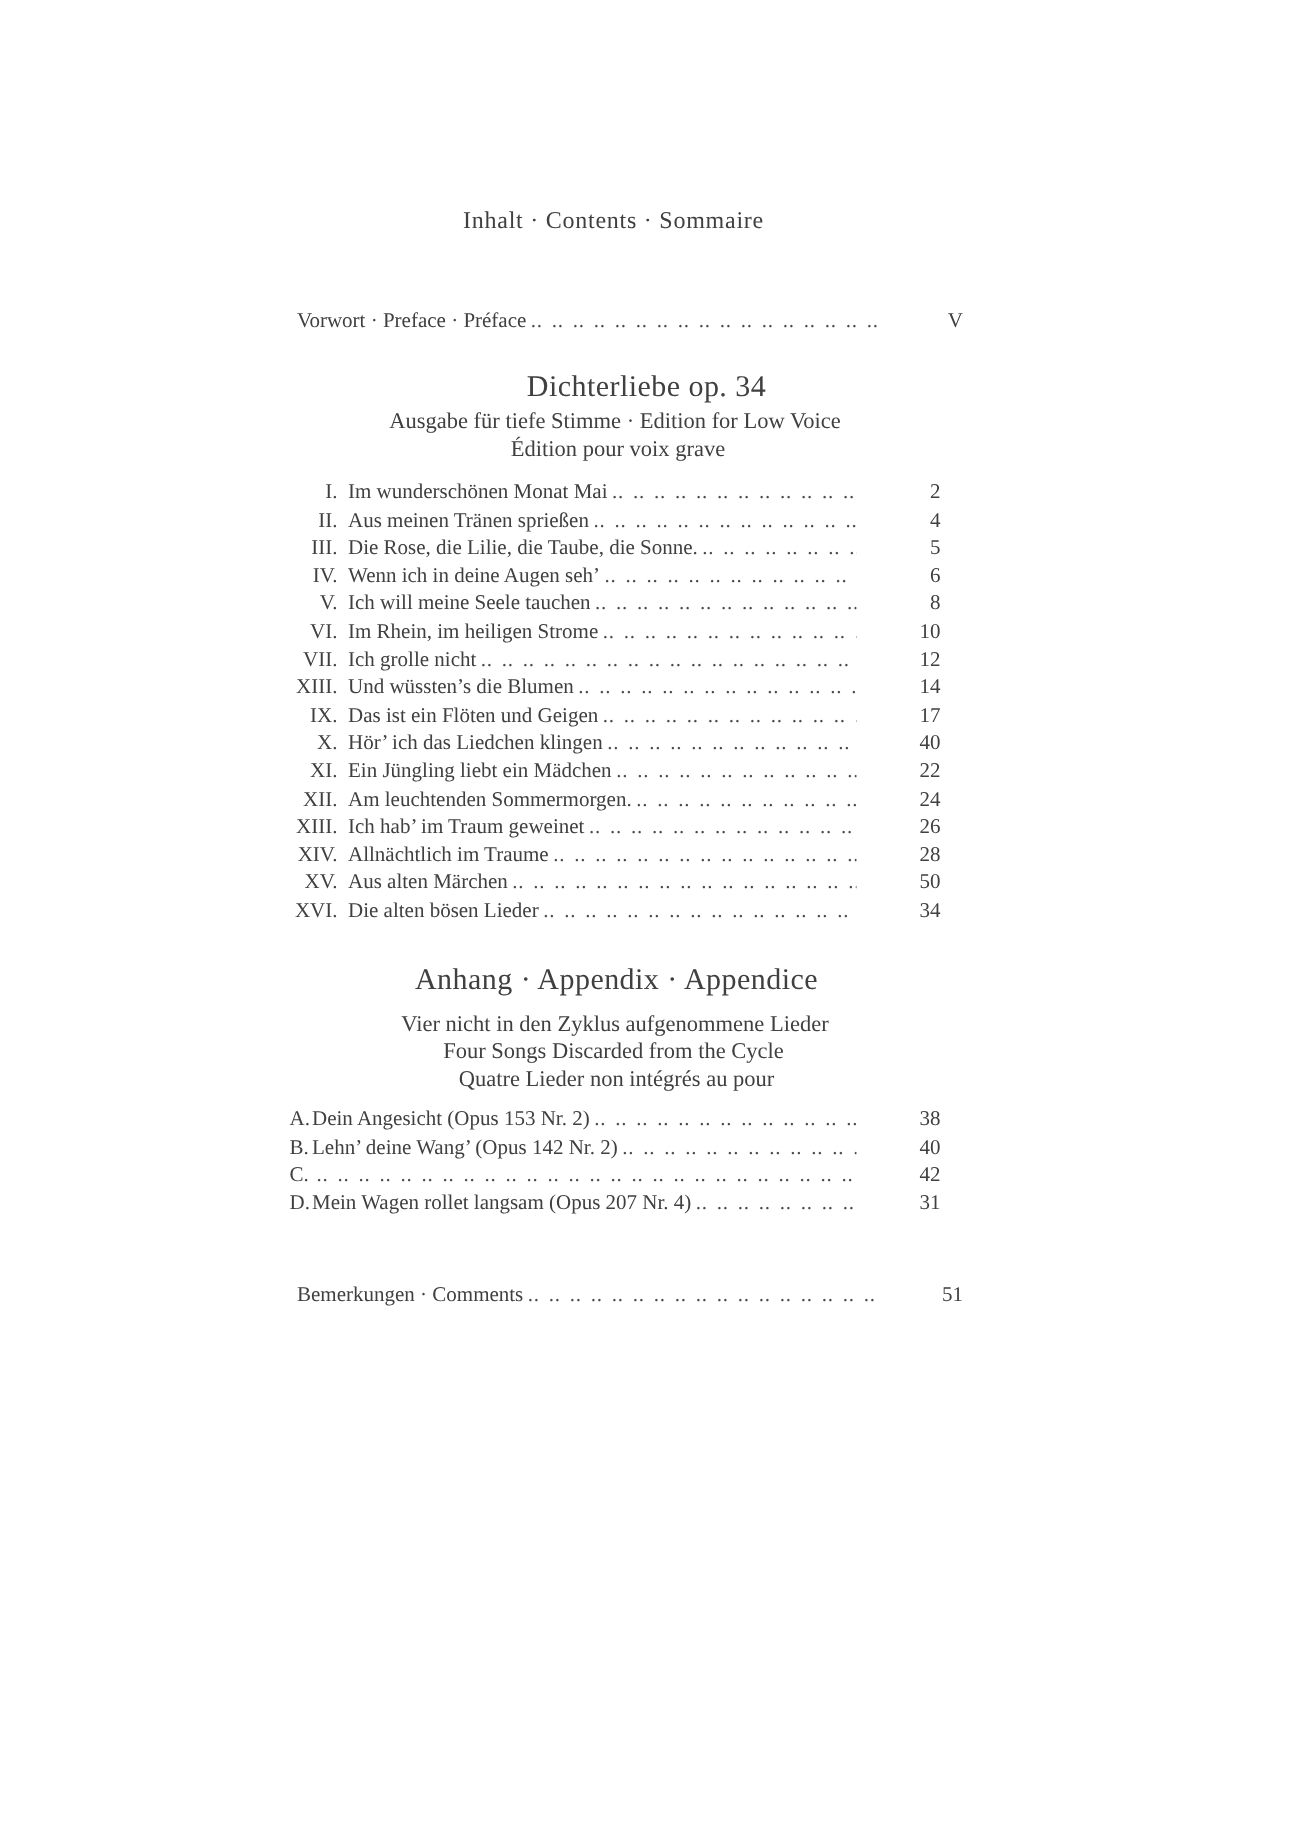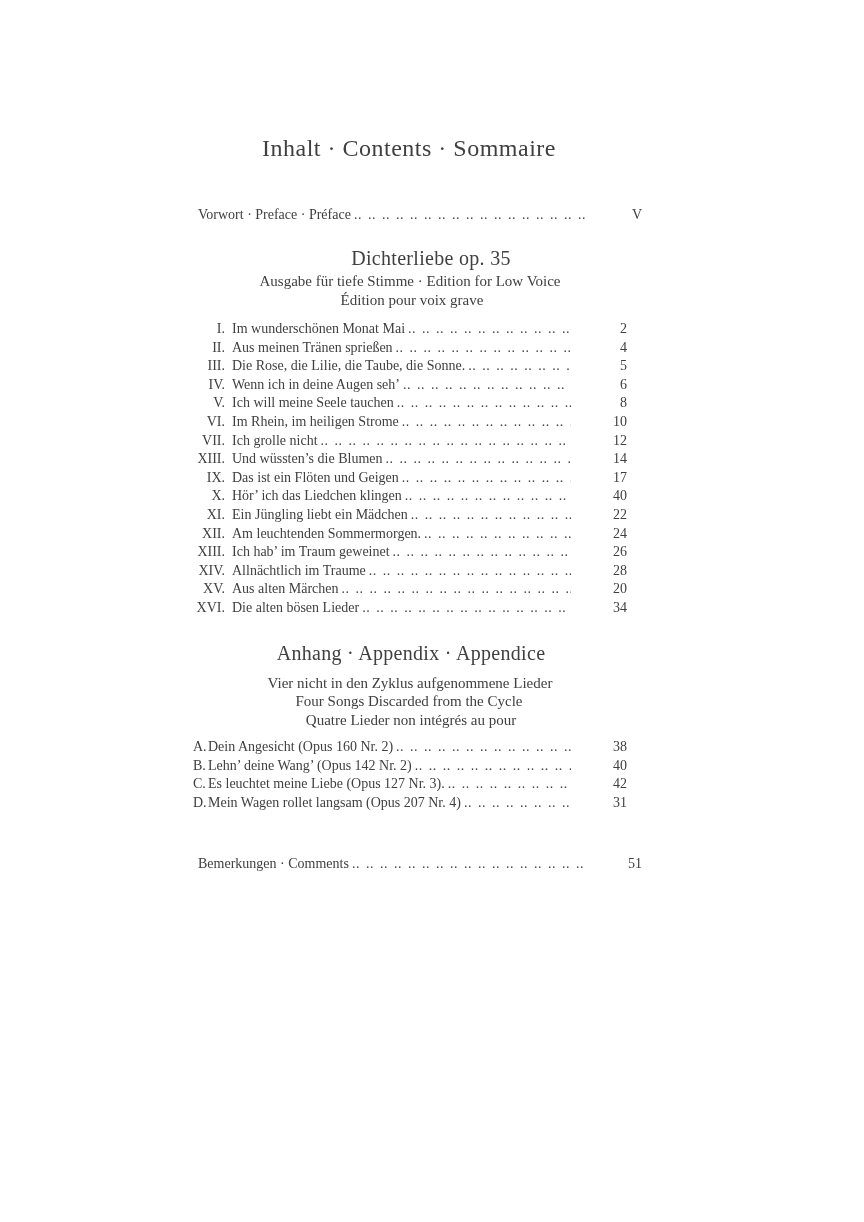--- a/index.html
+++ b/index.html
@@ -18,21 +18,21 @@
     left: 183px;
     top: 0;
     width: 444px;
     height: 100%;
   }
   .abs { position: absolute; left: 0; width: 100%; margin: 0; }
   .centered { text-align: center; white-space: nowrap; }
 
   .h1 {
     top: 134px;
-    font-size: 24px;
+    font-size: 16px;
     line-height: 28px;
     font-weight: normal;
     letter-spacing: 0.5px;
     text-align: center;
   }
   .off4  { left: 4px; }
   .off5  { left: 5px; }
   .off6  { left: 6px; }
   .off7  { left: 7px; }
   .off26 { left: 26px; }
@@ -109,21 +109,21 @@
   <div class="content">
 
     <h1 class="abs centered h1 off4">Inhalt · Contents · Sommaire</h1>
 
     <div class="abs row plain-row preface-row">
       <span class="rlabel">Vorwort · Preface · Préface</span>
       <span class="leader">.. .. .. .. .. .. .. .. .. .. .. .. .. .. .. .. .. .. .. .. .. .. .. .. .. .. .. .. .. .. .. .. .. .. .. .. .. .. .. .. .. .. .. .. .. .. .. .. .. .. .. .. .. .. .. .. .. .. .. .. </span>
       <span class="pg">V</span>
     </div>
 
-    <h2 class="abs centered h2 main-heading off26">Dichterliebe op. 35</h2>
+    <h2 class="abs centered h2 main-heading off26">Dichterliebe op. 34</h2>
     <div class="abs centered sub main-sub1 off5">Ausgabe für tiefe Stimme · Edition for Low Voice</div>
     <div class="abs centered sub main-sub2 off7">Édition pour voix grave</div>
 
     <div class="list song-list">
 
         <div class="row">
           <span class="num">I.</span>
           <span class="rtitle">Im wunderschönen Monat Mai</span>
           <span class="leader">.. .. .. .. .. .. .. .. .. .. .. .. .. .. .. .. .. .. .. .. .. .. .. .. .. .. .. .. .. .. .. .. .. .. .. .. .. .. .. .. .. .. .. .. .. .. .. .. .. .. .. .. .. .. .. .. .. .. .. .. </span>
           <span class="pg">2</span>
@@ -217,55 +217,54 @@
           <span class="num">XIV.</span>
           <span class="rtitle">Allnächtlich im Traume</span>
           <span class="leader">.. .. .. .. .. .. .. .. .. .. .. .. .. .. .. .. .. .. .. .. .. .. .. .. .. .. .. .. .. .. .. .. .. .. .. .. .. .. .. .. .. .. .. .. .. .. .. .. .. .. .. .. .. .. .. .. .. .. .. .. </span>
           <span class="pg">28</span>
         </div>
 
         <div class="row">
           <span class="num">XV.</span>
           <span class="rtitle">Aus alten Märchen</span>
           <span class="leader">.. .. .. .. .. .. .. .. .. .. .. .. .. .. .. .. .. .. .. .. .. .. .. .. .. .. .. .. .. .. .. .. .. .. .. .. .. .. .. .. .. .. .. .. .. .. .. .. .. .. .. .. .. .. .. .. .. .. .. .. </span>
-          <span class="pg">20</span>
+          <span class="pg">50</span>
         </div>
 
         <div class="row">
           <span class="num">XVI.</span>
           <span class="rtitle">Die alten bösen Lieder</span>
           <span class="leader">.. .. .. .. .. .. .. .. .. .. .. .. .. .. .. .. .. .. .. .. .. .. .. .. .. .. .. .. .. .. .. .. .. .. .. .. .. .. .. .. .. .. .. .. .. .. .. .. .. .. .. .. .. .. .. .. .. .. .. .. </span>
           <span class="pg">34</span>
         </div>
       </div>
 
     <h2 class="abs centered h2 appendix-heading off6">Anhang · Appendix · Appendice</h2>
     <div class="abs centered sub app-sub1 off5">Vier nicht in den Zyklus aufgenommene Lieder</div>
     <div class="abs centered sub app-sub2 off4">Four Songs Discarded from the Cycle</div>
     <div class="abs centered sub app-sub3 off6">Quatre Lieder non intégrés au pour</div>
 
     <div class="list appendix-list">
 
         <div class="row">
           <span class="letter">A.</span>
-          <span class="rtitle">Dein Angesicht (Opus 160 Nr. 2)</span>
+          <span class="rtitle">Dein Angesicht (Opus 153 Nr. 2)</span>
           <span class="leader">.. .. .. .. .. .. .. .. .. .. .. .. .. .. .. .. .. .. .. .. .. .. .. .. .. .. .. .. .. .. .. .. .. .. .. .. .. .. .. .. .. .. .. .. .. .. .. .. .. .. .. .. .. .. .. .. .. .. .. .. </span>
           <span class="pg">38</span>
         </div>
 
         <div class="row">
           <span class="letter">B.</span>
           <span class="rtitle">Lehn’ deine Wang’ (Opus 142 Nr. 2)</span>
           <span class="leader">.. .. .. .. .. .. .. .. .. .. .. .. .. .. .. .. .. .. .. .. .. .. .. .. .. .. .. .. .. .. .. .. .. .. .. .. .. .. .. .. .. .. .. .. .. .. .. .. .. .. .. .. .. .. .. .. .. .. .. .. </span>
           <span class="pg">40</span>
         </div>
 
         <div class="row">
           <span class="letter">C.</span>
-          <span class="rtitle">Es leuchtet meine Liebe (Opus 127 Nr. 3).</span>
           <span class="leader">.. .. .. .. .. .. .. .. .. .. .. .. .. .. .. .. .. .. .. .. .. .. .. .. .. .. .. .. .. .. .. .. .. .. .. .. .. .. .. .. .. .. .. .. .. .. .. .. .. .. .. .. .. .. .. .. .. .. .. .. </span>
           <span class="pg">42</span>
         </div>
 
         <div class="row">
           <span class="letter">D.</span>
           <span class="rtitle">Mein Wagen rollet langsam (Opus 207 Nr. 4)</span>
           <span class="leader">.. .. .. .. .. .. .. .. .. .. .. .. .. .. .. .. .. .. .. .. .. .. .. .. .. .. .. .. .. .. .. .. .. .. .. .. .. .. .. .. .. .. .. .. .. .. .. .. .. .. .. .. .. .. .. .. .. .. .. .. </span>
           <span class="pg">31</span>
         </div>

